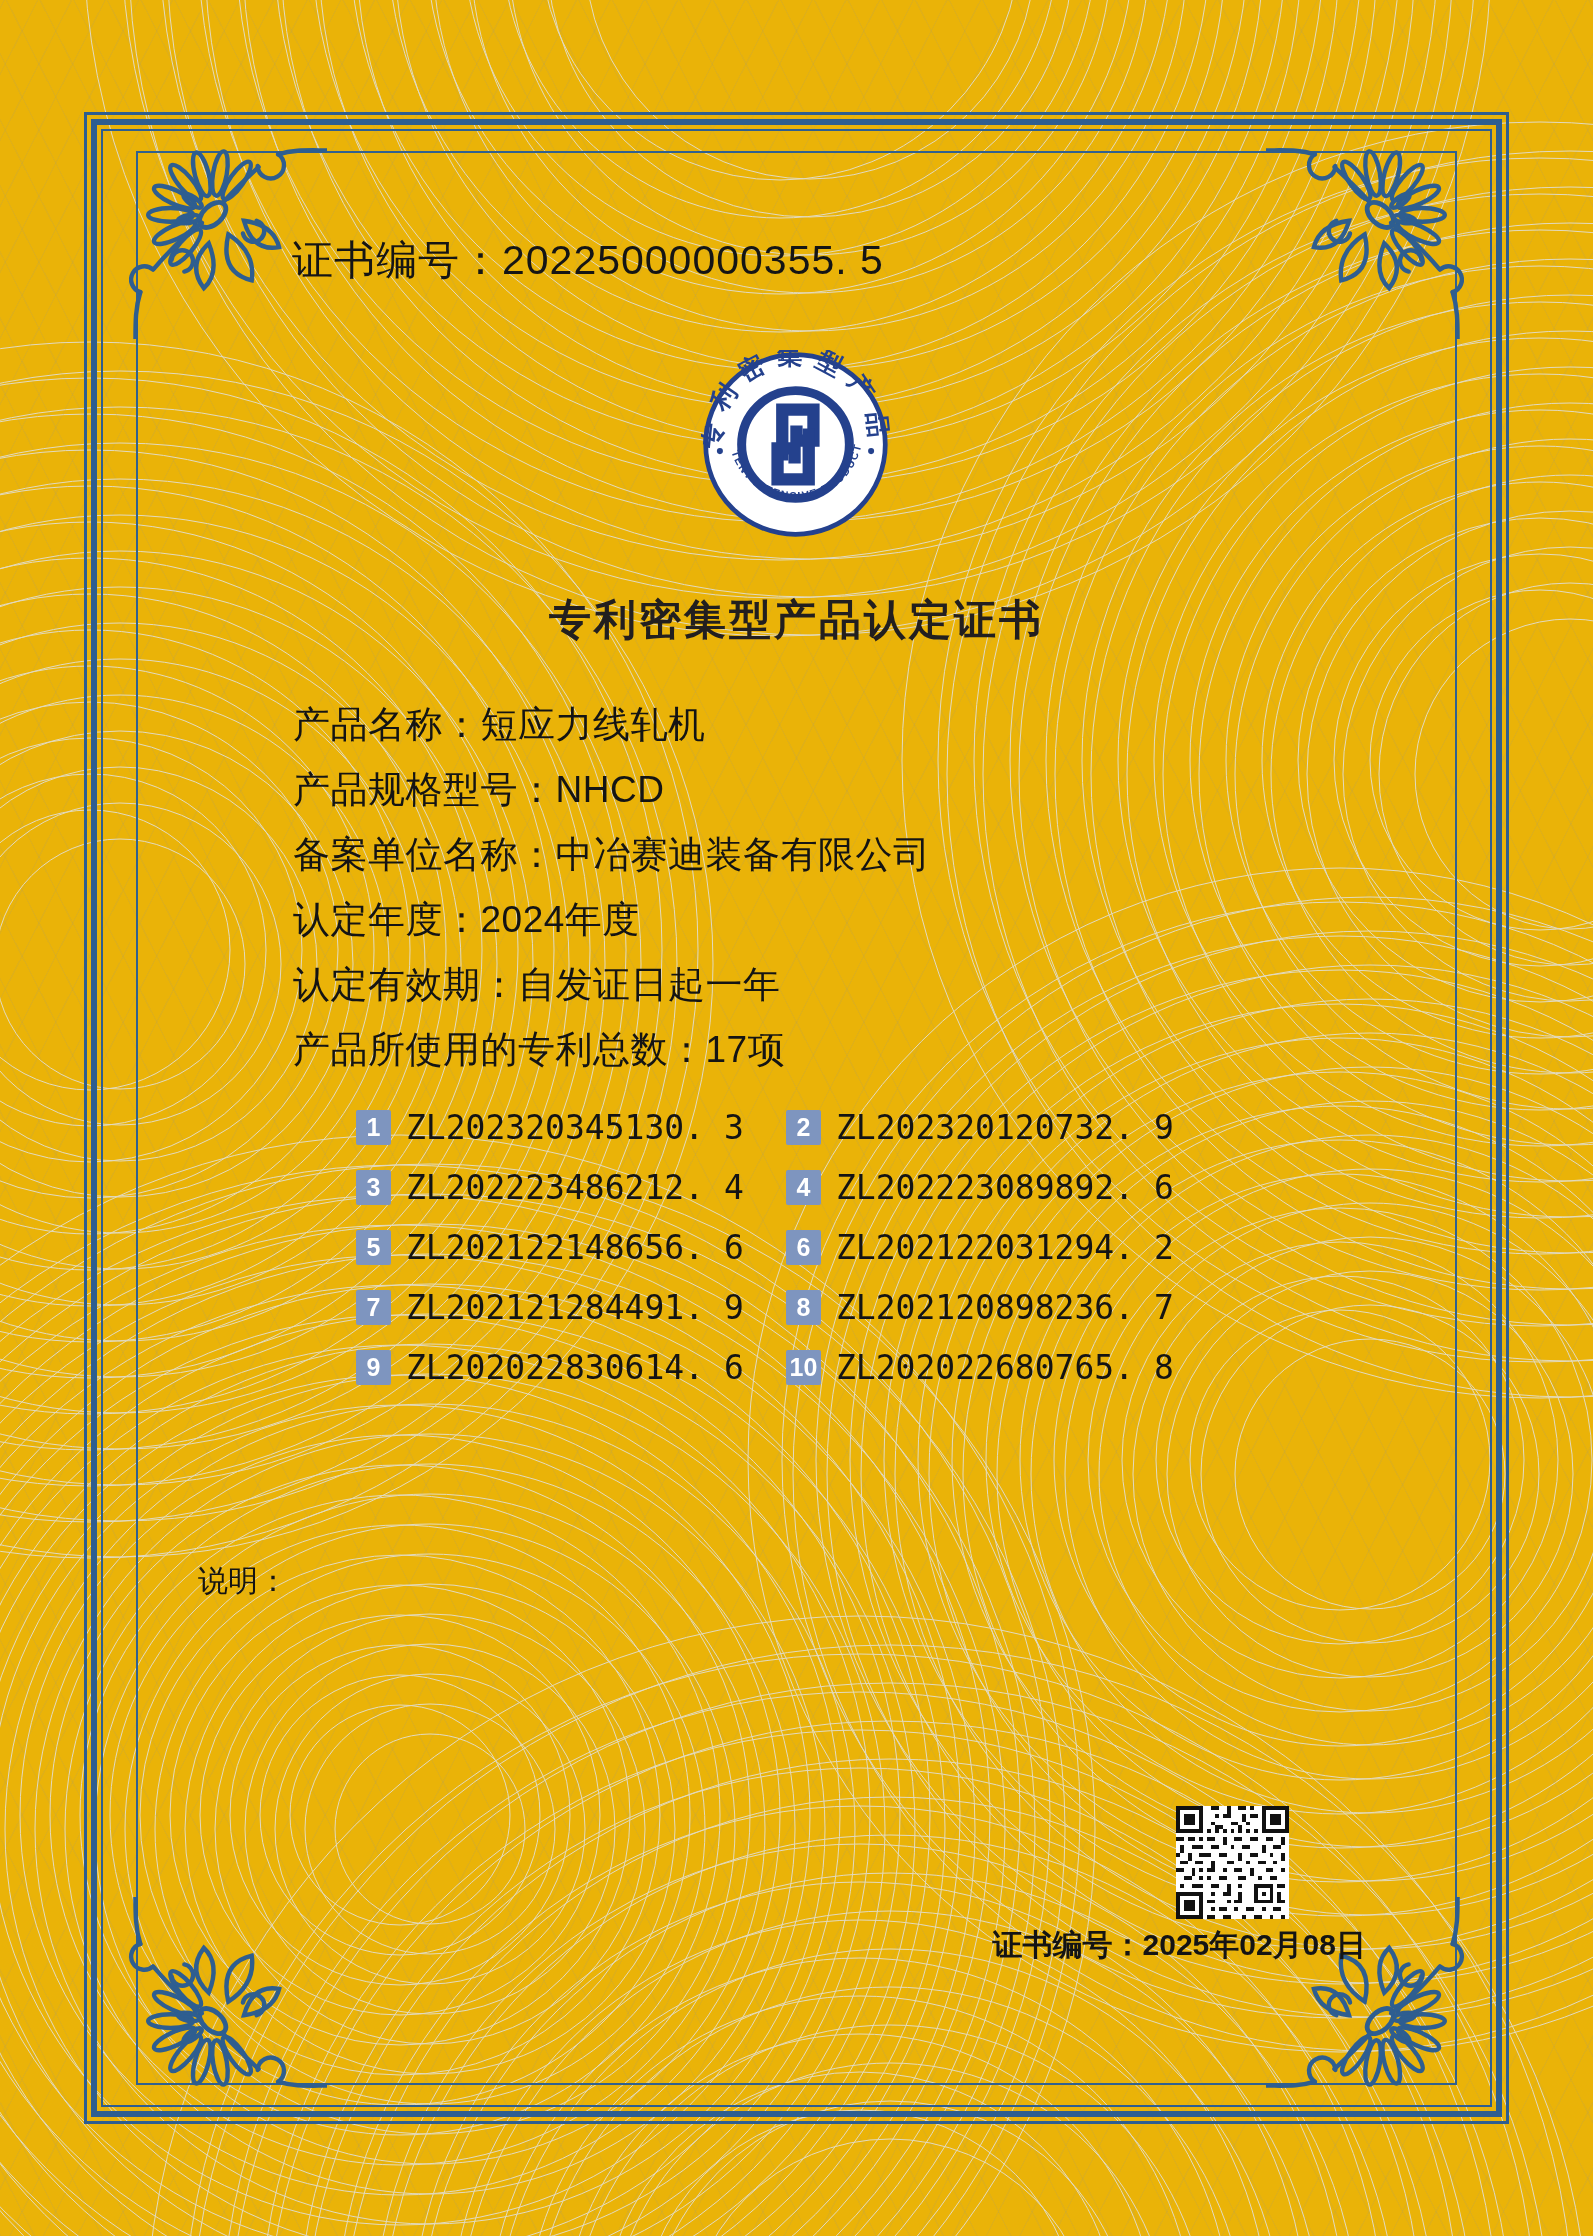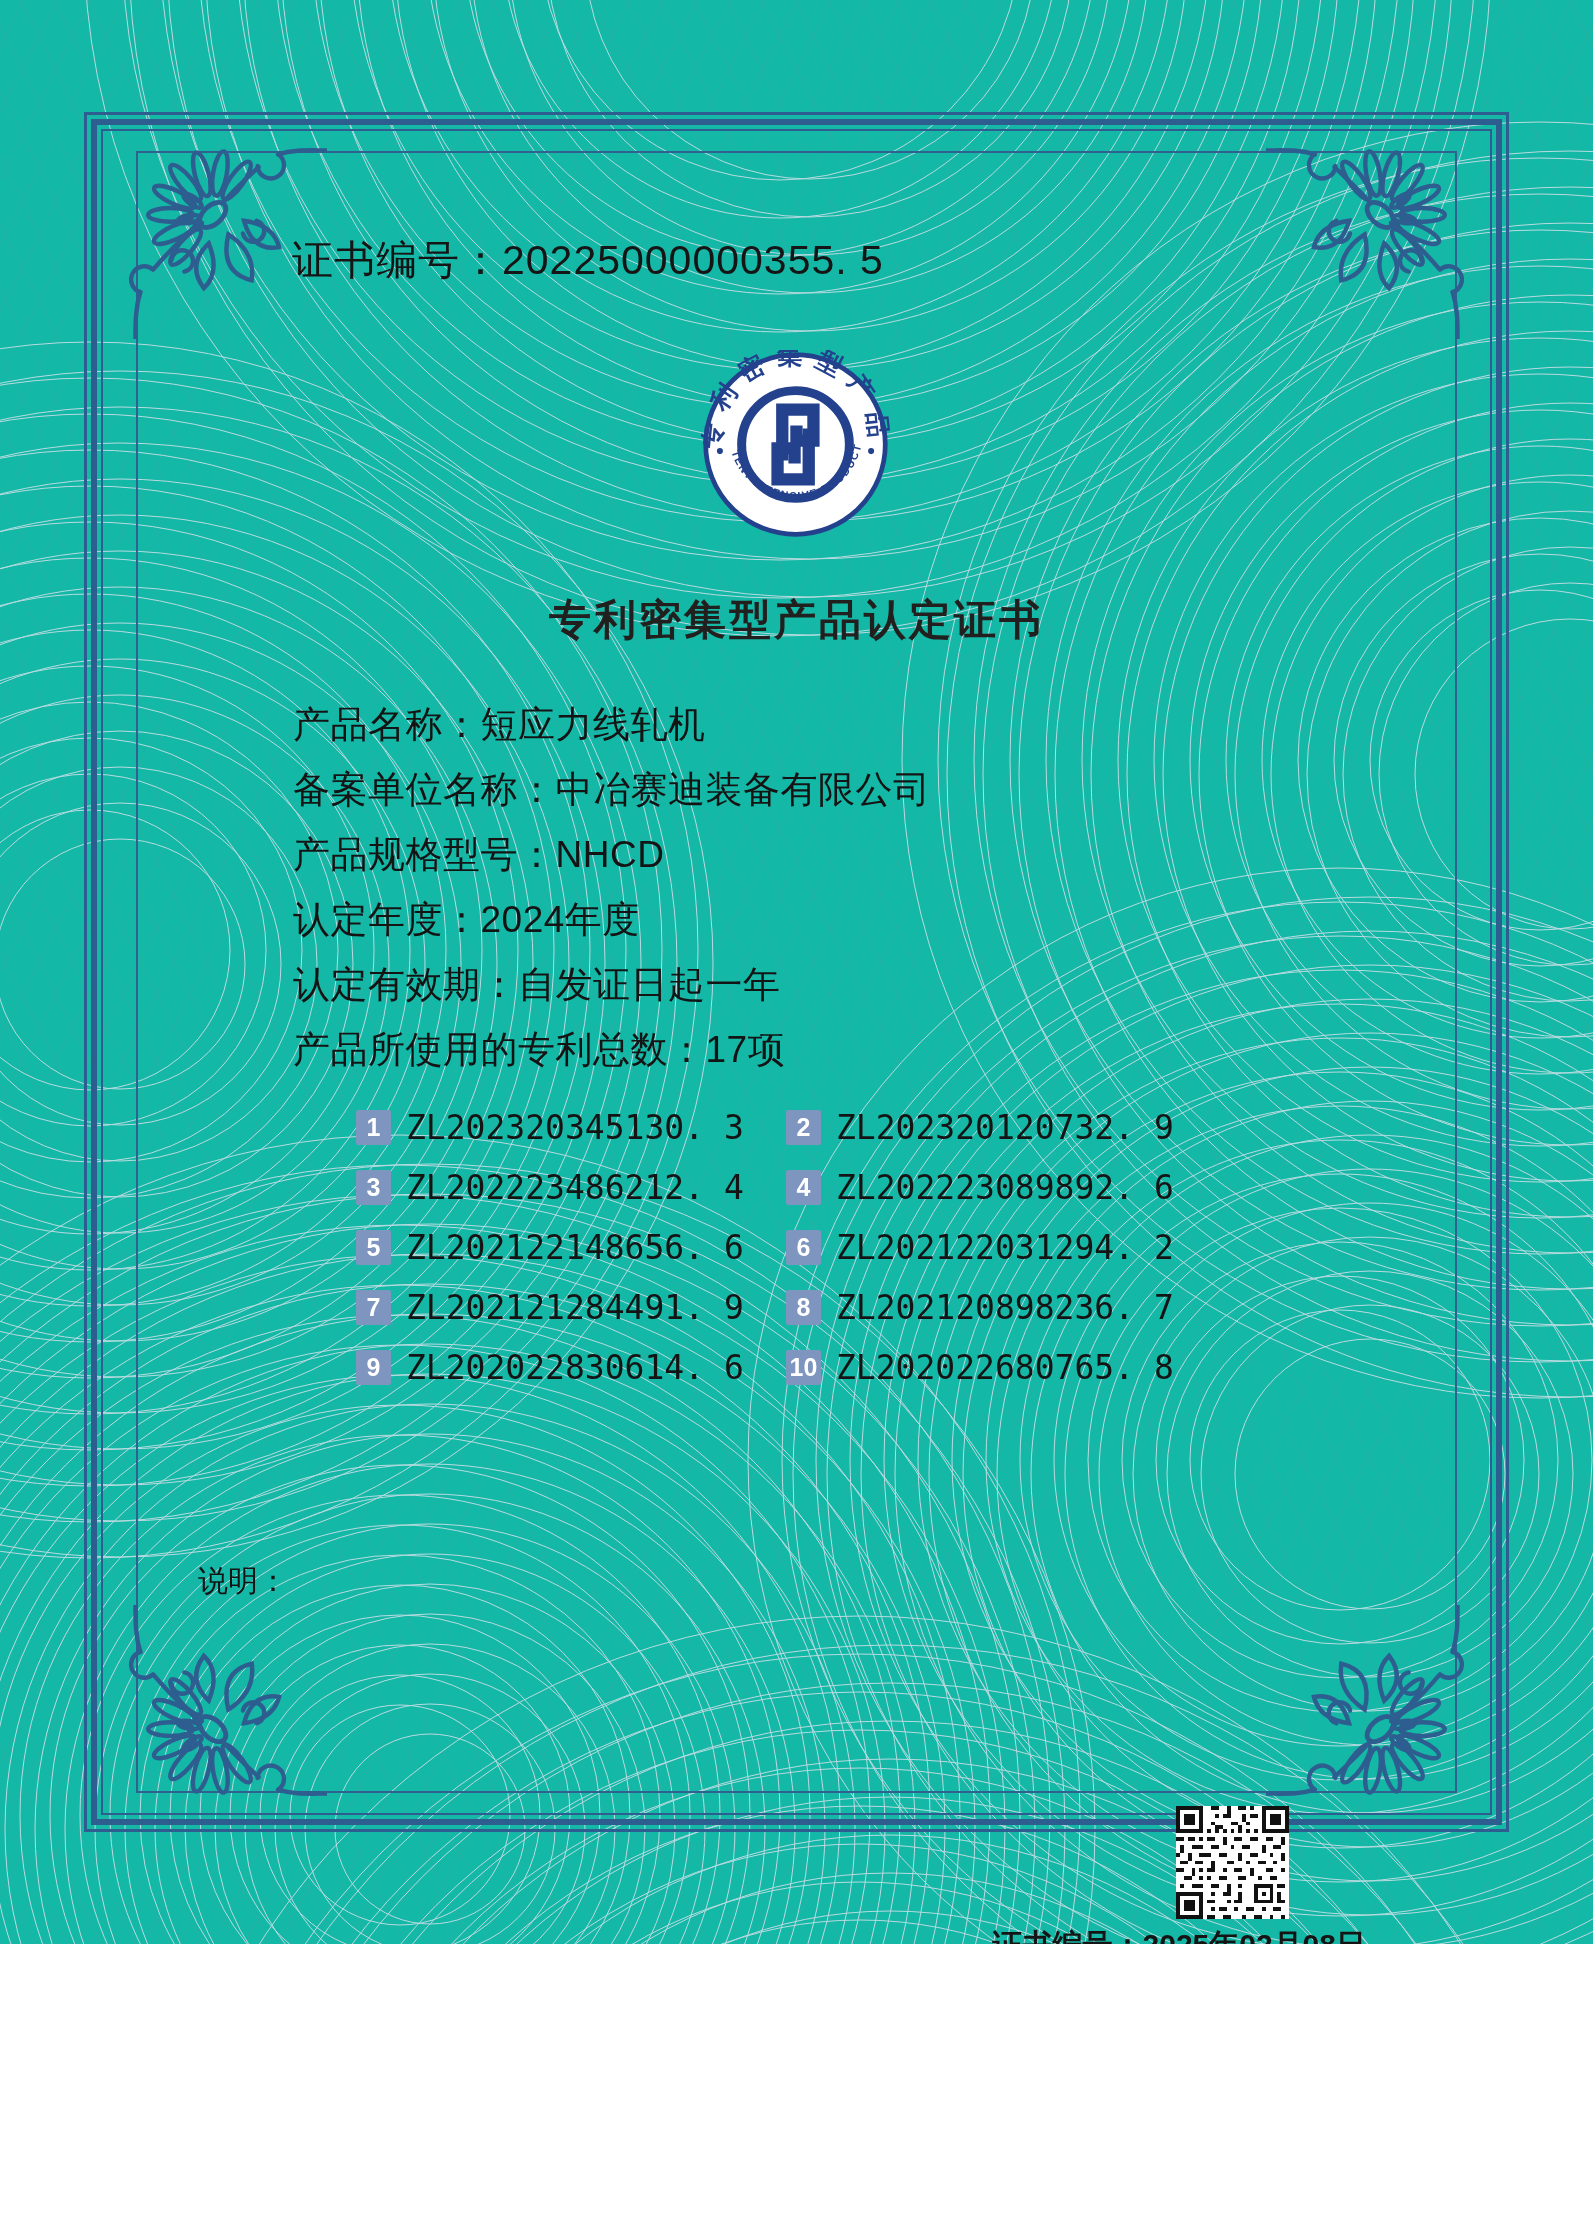--- a/index.html
+++ b/index.html
@@ -1,16 +1,16 @@
 <!DOCTYPE html>
 <html><head>
 <meta charset="utf-8">
 <style>
   html,body{margin:0;padding:0;background:#fff;}
-  .page{position:relative;width:1593px;height:1944px;background:#14b8a6;overflow:hidden;
+  .page{position:relative;width:1593px;height:2236px;background:#eab308;overflow:hidden;
         color:#161616;font-family:"Liberation Sans","DejaVu Sans",sans-serif;}
   .hatch{position:absolute;inset:0;
     background-image:
       repeating-linear-gradient(63deg, rgba(125,140,165,.09) 0 1.5px, transparent 1.5px 30px),
       repeating-linear-gradient(-63deg, rgba(125,140,165,.09) 0 1.5px, transparent 1.5px 30px);}
   #wm{position:absolute;inset:0;opacity:.8;}
   #wm circle{fill:none;stroke:#e0e4ee;stroke-width:1;}
 
   .b1{position:absolute;left:84px;right:84px;top:112px;bottom:112px;border:3px solid #2e5e90;}
   .b2{position:absolute;inset:4px;border:6px solid #2e5e90;}
@@ -304,26 +304,26 @@
   </svg>
 
   <div class="title">专利密集型产品认定证书</div>
 
   <div class="fields">
     <div class="frow">
         <span>产品名称：</span>
         <span>短应力线轧机</span>
       </div>
     <div class="frow">
+        <span>产品规格型号：</span>
+        <span>NHCD</span>
+      </div>
+    <div class="frow">
         <span>备案单位名称：</span>
         <span>中冶赛迪装备有限公司</span>
-      </div>
-    <div class="frow">
-        <span>产品规格型号：</span>
-        <span>NHCD</span>
       </div>
     <div class="frow">
         <span>认定年度：</span>
         <span>2024年度</span>
       </div>
     <div class="frow">
         <span>认定有效期：</span>
         <span>自发证日起一年</span>
       </div>
     <div class="frow">

